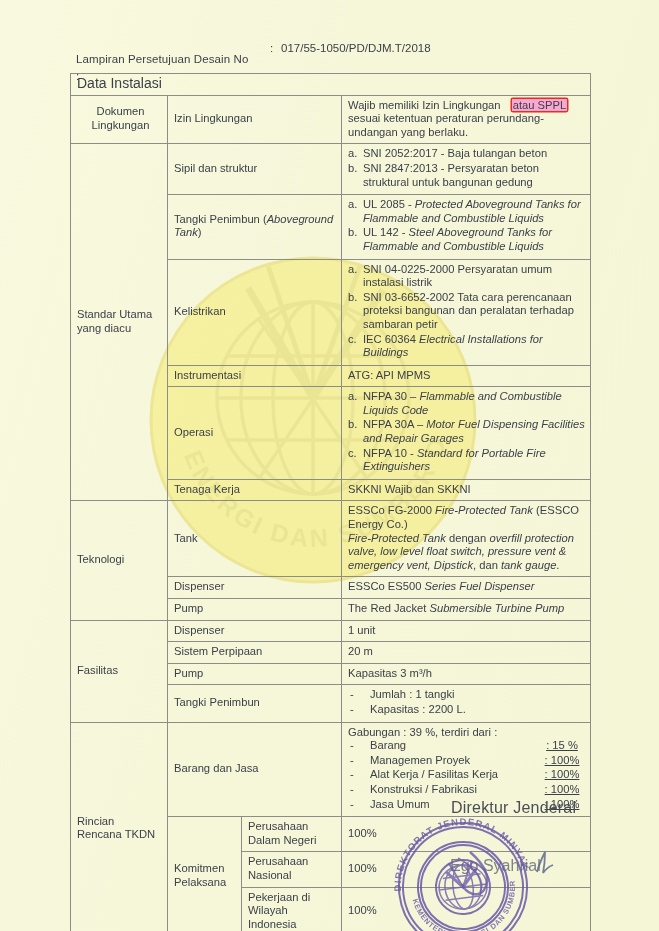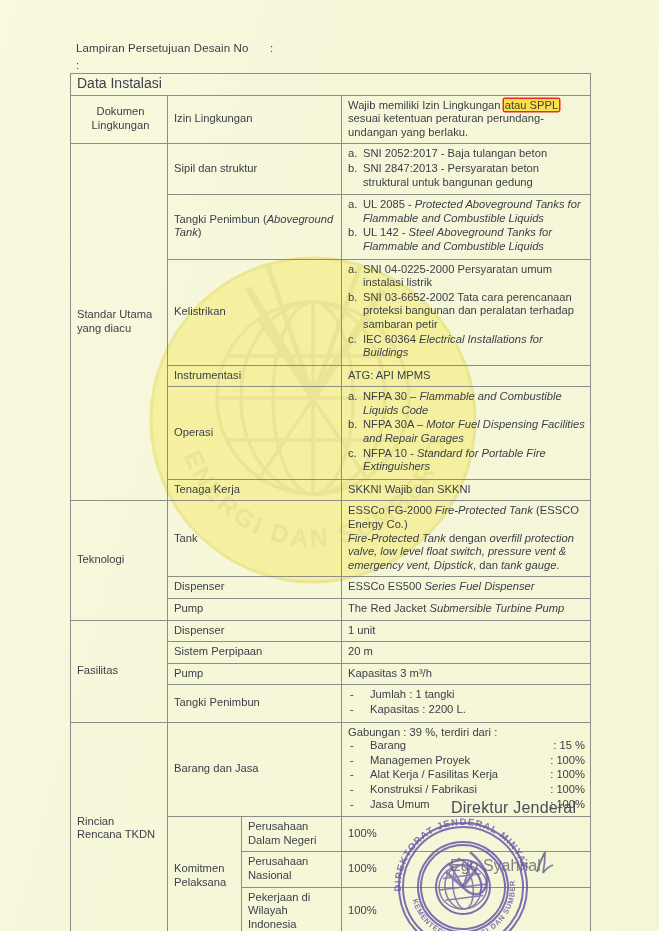--- a/index.html
+++ b/index.html
@@ -39,21 +39,21 @@
     position: absolute;
     left: 76px;
     top: 40px;
     width: 520px;
     font-size: 11.5px;
     line-height: 17px;
   }
   .hdr-row {
     display: flex;
   }
-  .hdr-label { width: 194px; letter-spacing: .1px; }
+  .hdr-label { width: 194px; letter-spacing: .1px; margin-top: 11px; }
   .hdr-colon { width: 11px; }
   .hdr-value { flex: 1; }
   .hdr-value.typed {
     font-family: "DejaVu Serif", serif;
     letter-spacing: -0.1px;
     font-size: 11px;
   }
   .hdr-value.typed .plain {
     font-family: "Liberation Sans", sans-serif;
     font-size: 11.5px;
@@ -111,29 +111,30 @@
   ul.alpha > li > .mk, ul.dash > li > .mk {
     position: absolute;
     left: 0;
     top: 0;
   }
   ul.dash > li { padding-left: 22px; }
   ul.dash > li > .mk { left: 2px; }
 
   .kv { display: flex; }
   .kv .k { flex: 1 1 auto; }
-  .kv .v { flex: 0 0 46px; text-align: right; }
+  .kv .v { flex: 0 0 46px; text-align: center; text-decoration: underline; }
 
   
   .hl {
-    background: #fde047;
+    background: #f9a8d4;
     box-shadow: 0 0 0 1.5px #ec2b1e;
     padding: 0 1px;
     border-radius: 1px;
     color: #3c4049;
+    margin-left: 8px;
   }
 
   
   .sig-text {
     position: absolute;
     left: 451px;
     top: 799px;
     font-size: 16px;
     color: #4a4e57;
     letter-spacing: .2px;
@@ -194,20 +195,21 @@
     <text font-family="Liberation Sans, sans-serif" font-size="25" font-weight="bold" fill="#d9c82b" letter-spacing="3">
       <textPath href="#wmarc" startOffset="6%">ENERGI DAN SUMBER DAYA MINERAL</textPath>
     </text>
   </g>
 </svg>
 
 <div class="doc-header">
   <div class="hdr-row">
     <div class="hdr-label">Lampiran Persetujuan Desain No</div>
     <div class="hdr-colon">:</div>
+    <div class="hdr-value">017/55-1050/PD/DJM.T/2018</div>
   </div>
   <div class="hdr-row">
     <div class="hdr-colon">:</div>
   </div>
 </div>
 
 <table class="data">
   <colgroup>
     <col class="w-col1">
       <col class="w-col2">

